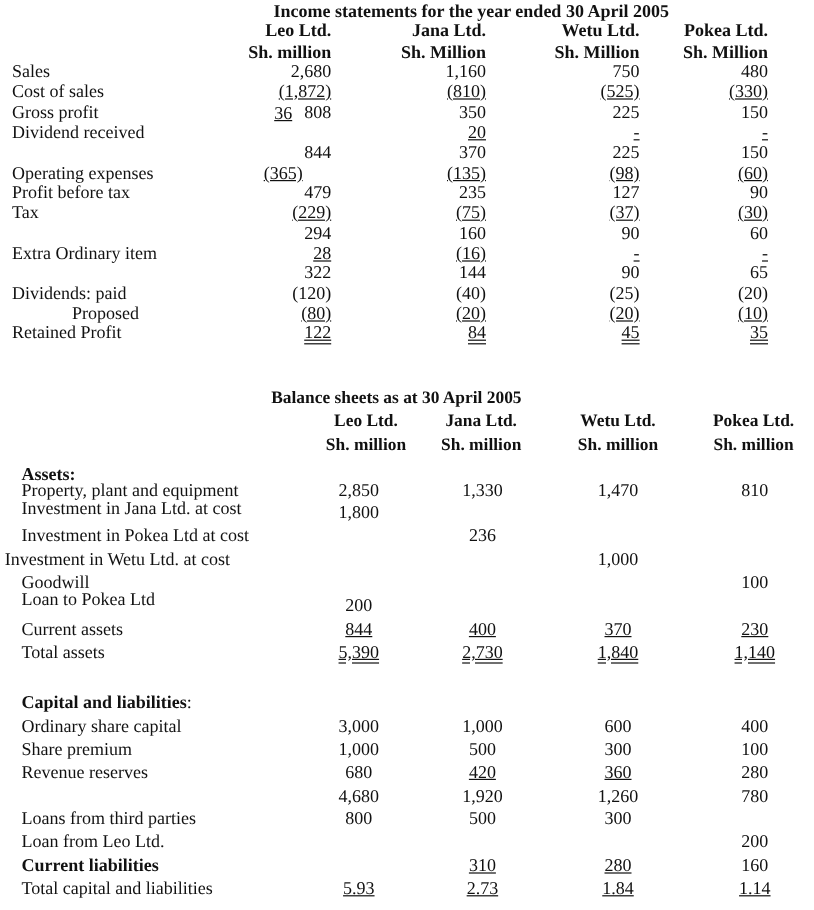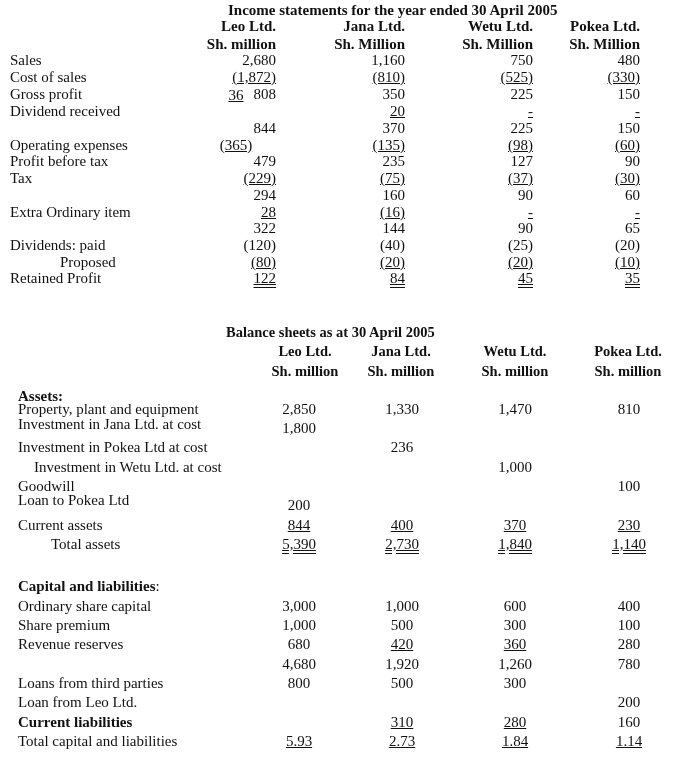--- a/index.html
+++ b/index.html
@@ -112,25 +112,25 @@
   <div class="abs b c" style="left:346px; width:110px; top:363px; font-size:14.5px;">Sh. million</div>
   <div class="abs b c" style="left:460px; width:110px; top:343px; font-size:14.5px;">Wetu Ltd.</div>
   <div class="abs b c" style="left:460px; width:110px; top:363px; font-size:14.5px;">Sh. million</div>
   <div class="abs b c" style="left:573px; width:110px; top:343px; font-size:14.5px;">Pokea Ltd.</div>
   <div class="abs b c" style="left:573px; width:110px; top:363px; font-size:14.5px;">Sh. million</div>
 
   <div class="abs b" style="left:18px; top:388px;">Assets:</div>
   <div class="abs" style="left:18px; top:401px;text-align:center;">Property, plant and equipment</div>
   <div class="abs" style="left:18px; top:416px;">Investment in Jana Ltd. at cost</div>
   <div class="abs" style="left:18px; top:439px;">Investment in Pokea Ltd at cost</div>
-  <div class="abs" style="left:34px; top:459px;text-align:right;">Investment in Wetu Ltd. at cost</div>
+  <div class="abs" style="left:4px; top:459px;text-align:right;">Investment in Wetu Ltd. at cost</div>
   <div class="abs" style="left:18px; top:478px;">Goodwill</div>
   <div class="abs" style="left:18px; top:492px;">Loan to Pokea Ltd</div>
   <div class="abs" style="left:18px; top:517px;">Current assets</div>
-  <div class="abs" style="left:18px; top:536px;margin-left:33px;">Total assets</div>
+  <div class="abs" style="left:18px; top:536px;">Total assets</div>
 
   <div class="abs c" style="left:259px; width:80px; top:401px;">2,850</div>
   <div class="abs c" style="left:259px; width:80px; top:420px;">1,800</div>
   <div class="abs c" style="left:259px; width:80px; top:497px;">200</div>
   <div class="abs c" style="left:259px; width:80px; top:517px;"><span class="u">844</span></div>
   <div class="abs c" style="left:259px; width:80px; top:536px;"><span class="du">5,390</span></div>
 
   <div class="abs c" style="left:362px; width:80px; top:401px;">1,330</div>
   <div class="abs c" style="left:362px; width:80px; top:439px;">236</div>
   <div class="abs c" style="left:362px; width:80px; top:517px;"><span class="u">400</span></div>

